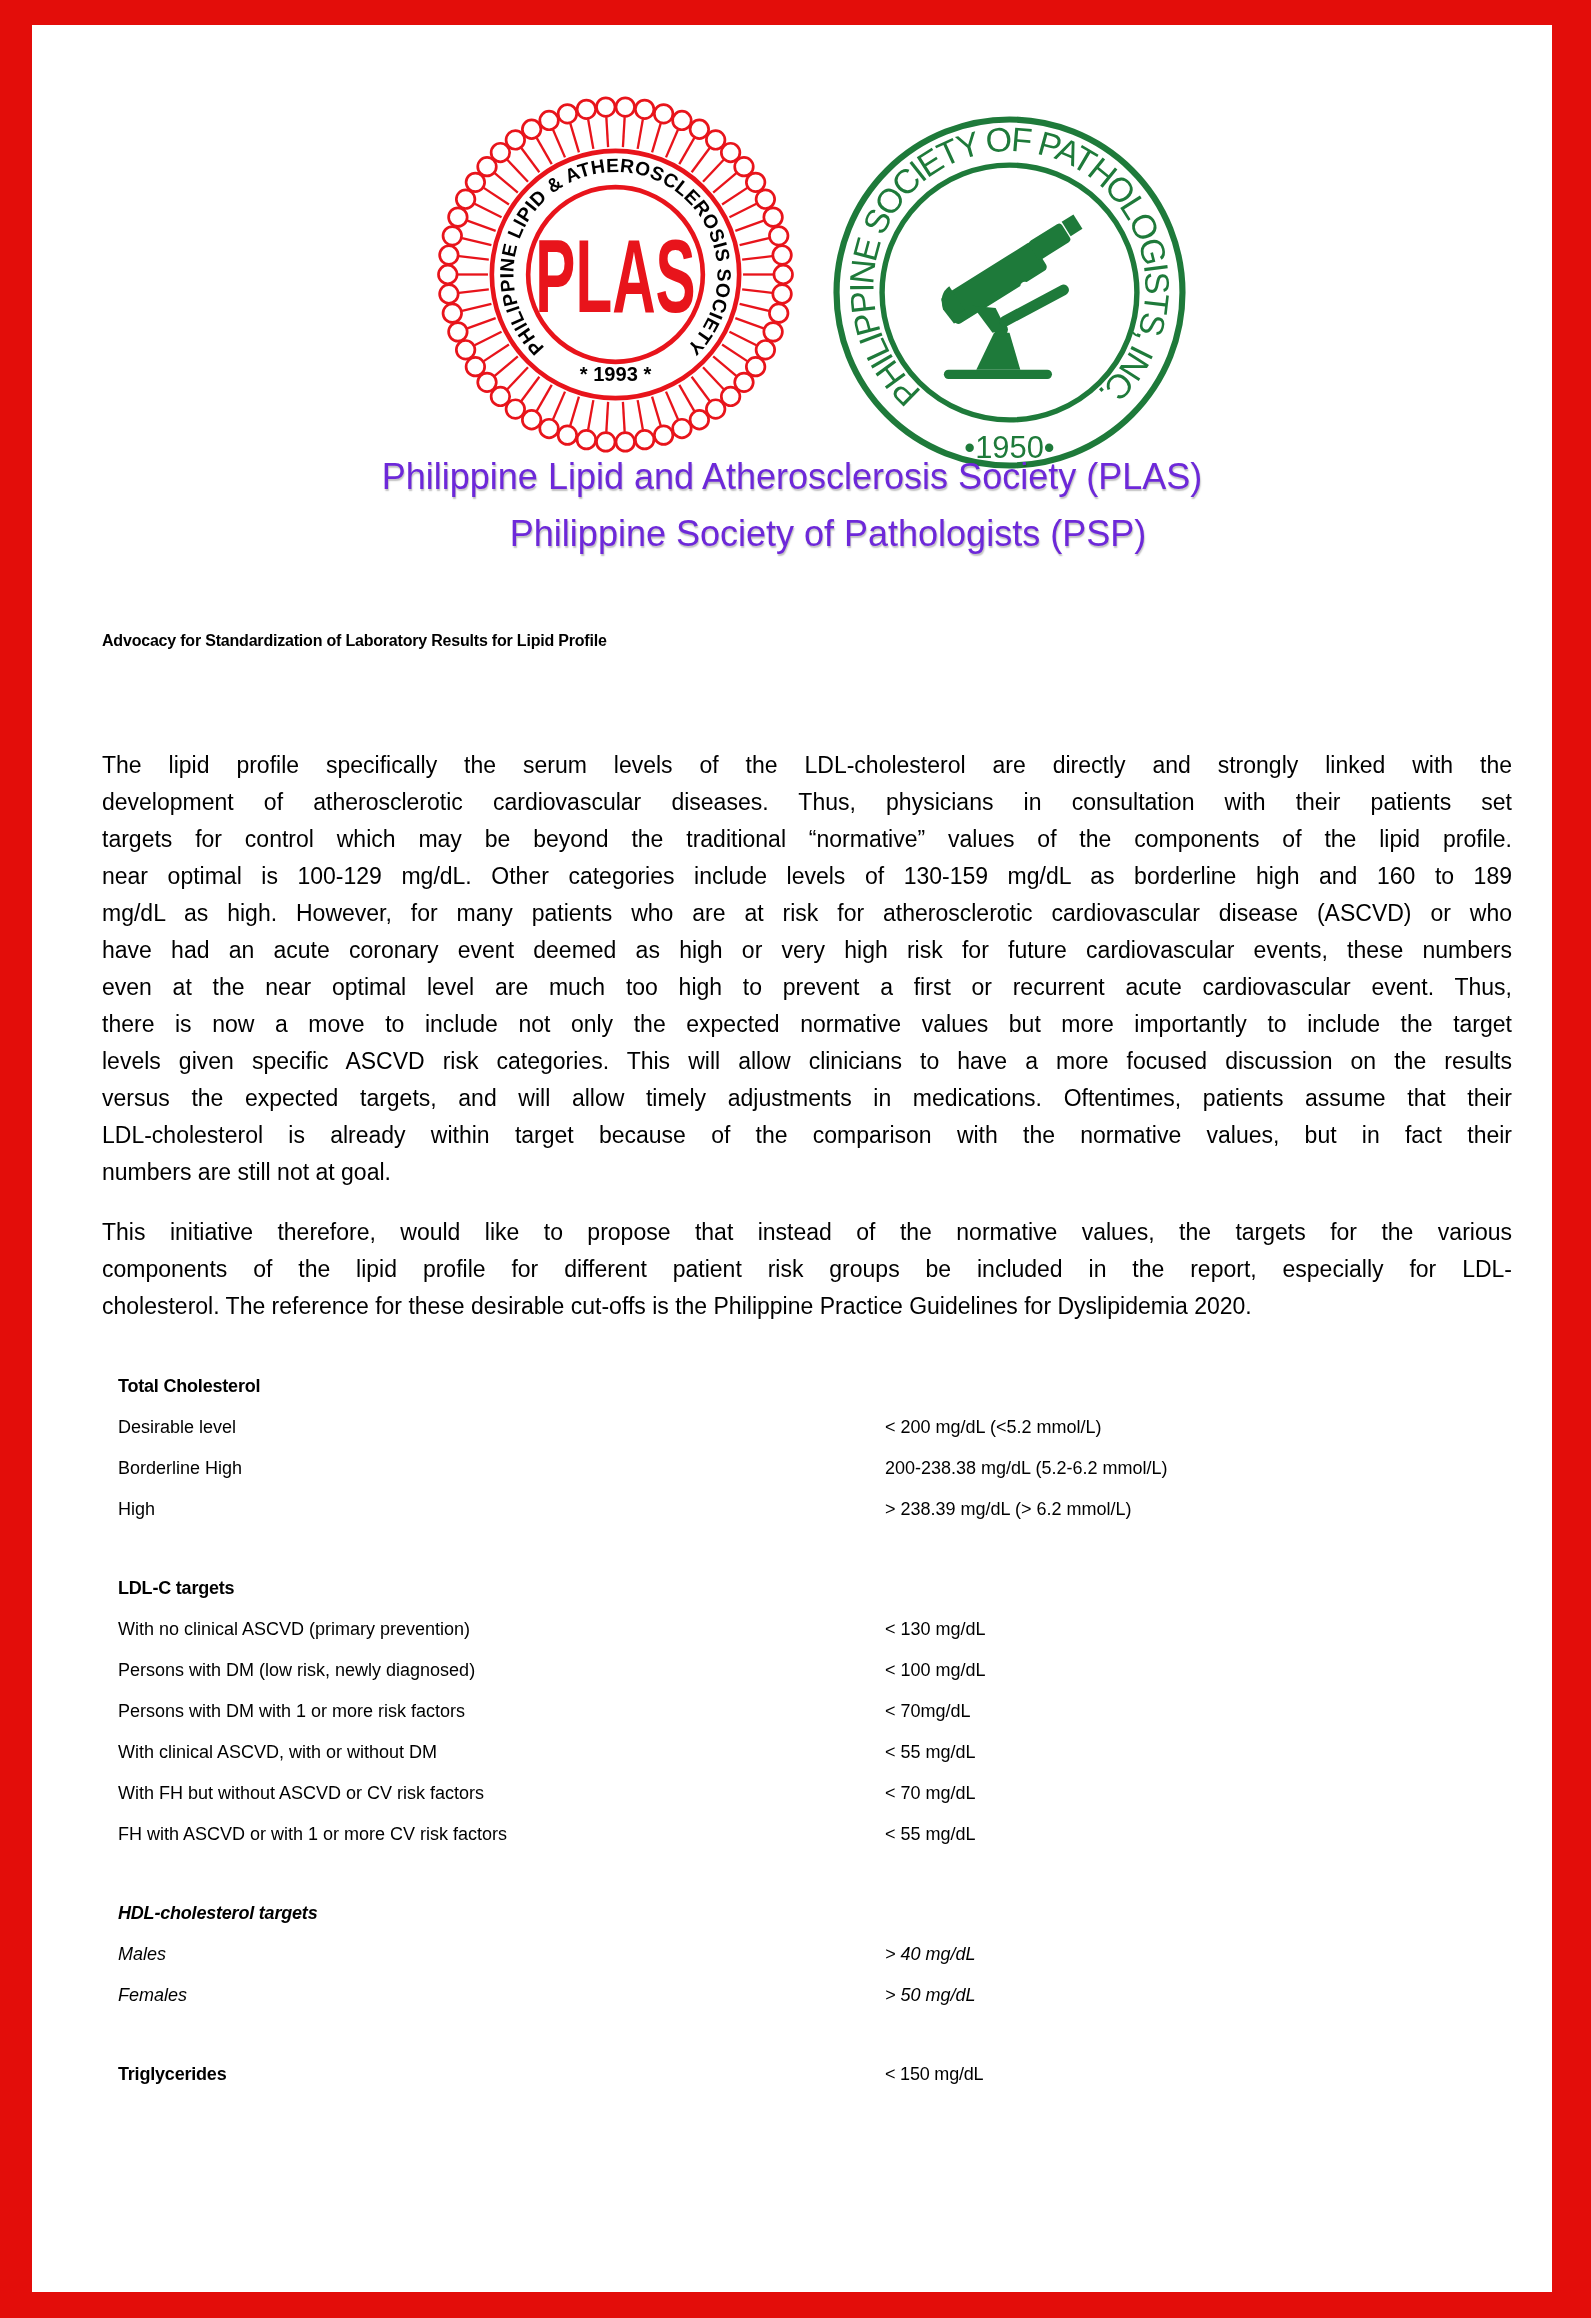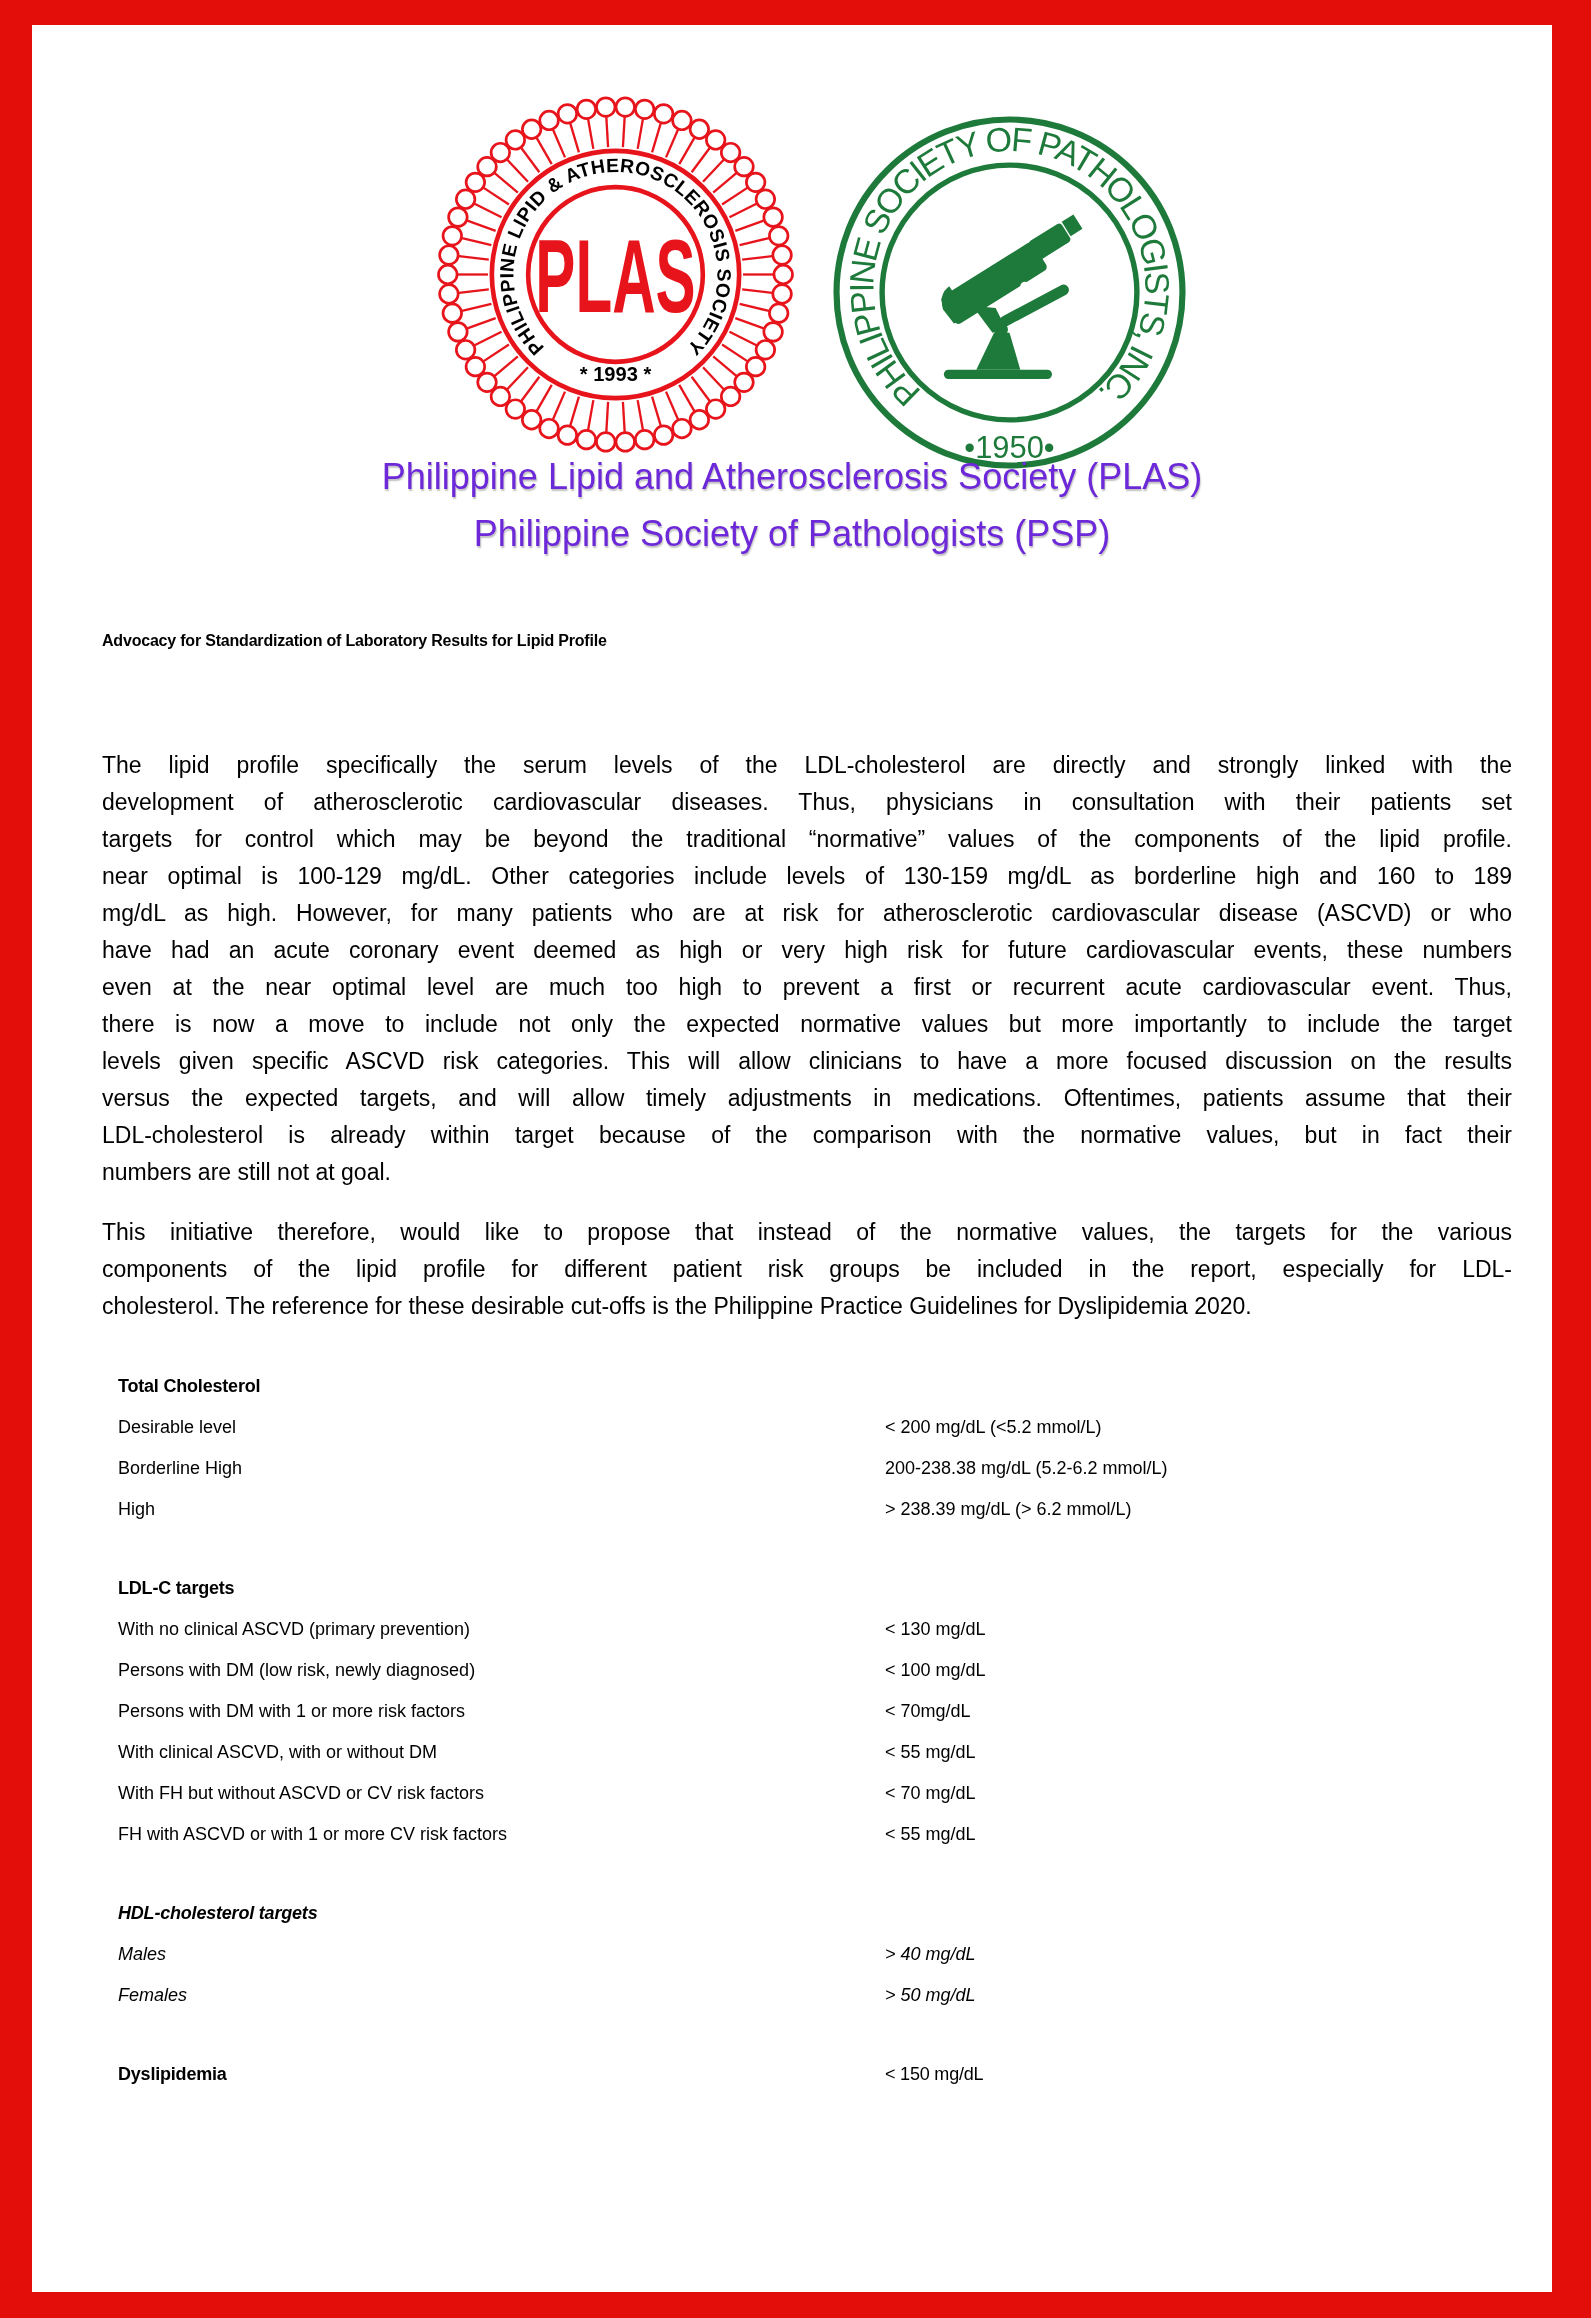--- a/index.html
+++ b/index.html
@@ -15,21 +15,21 @@
   .logo { position: absolute; }
   #plas-logo { left: 398px; top: 64px; width: 371px; height: 371px; }
   #psp-logo { left: 786px; top: 76px; width: 383px; height: 383px; }
   .org-line {
     position: absolute; left: 0; width: 1520px; text-align: center;
     font-size: 36px; line-height: 43px; color: #6d28d9;
     text-shadow: 0.8px 1.5px 1.5px rgba(0,0,0,0.25);
     white-space: nowrap;
   }
   #org-1 { top: 430px; }
-  #org-2 { top: 487px; }
+  #org-2 { top: 487px; padding-left: 36px; }
   .doc-title {
     position: absolute; left: 70px; top: 599px;
     font-size: 16px; font-weight: bold; line-height: 34px; white-space: nowrap;
     letter-spacing: -0.2px;
   }
   .para { position: absolute; left: 70px; width: 1410px; }
   #para-1 { top: 676px; }
   #para-2 { top: 1189px; }
   .pline {
     display: block; height: 37px; line-height: 37px;
@@ -278,19 +278,19 @@
           <span class="lbl">Males</span>
           <span class="val">&gt; 40 mg/dL</span>
         </div>
         <div class="trow">
           <span class="lbl">Females</span>
           <span class="val">&gt; 50 mg/dL</span>
         </div>
       </div>
     <div id="sec-tg" class="sec">
       <div class="sec-h">
-        <span class="lbl">Dyslipidemia</span>
+        <span class="lbl">Triglycerides</span>
         <span class="val" style="font-weight:normal">&lt; 150 mg/dL</span>
       </div>
     </div>
   </div>
 </div>
 
 
 </body></html>

